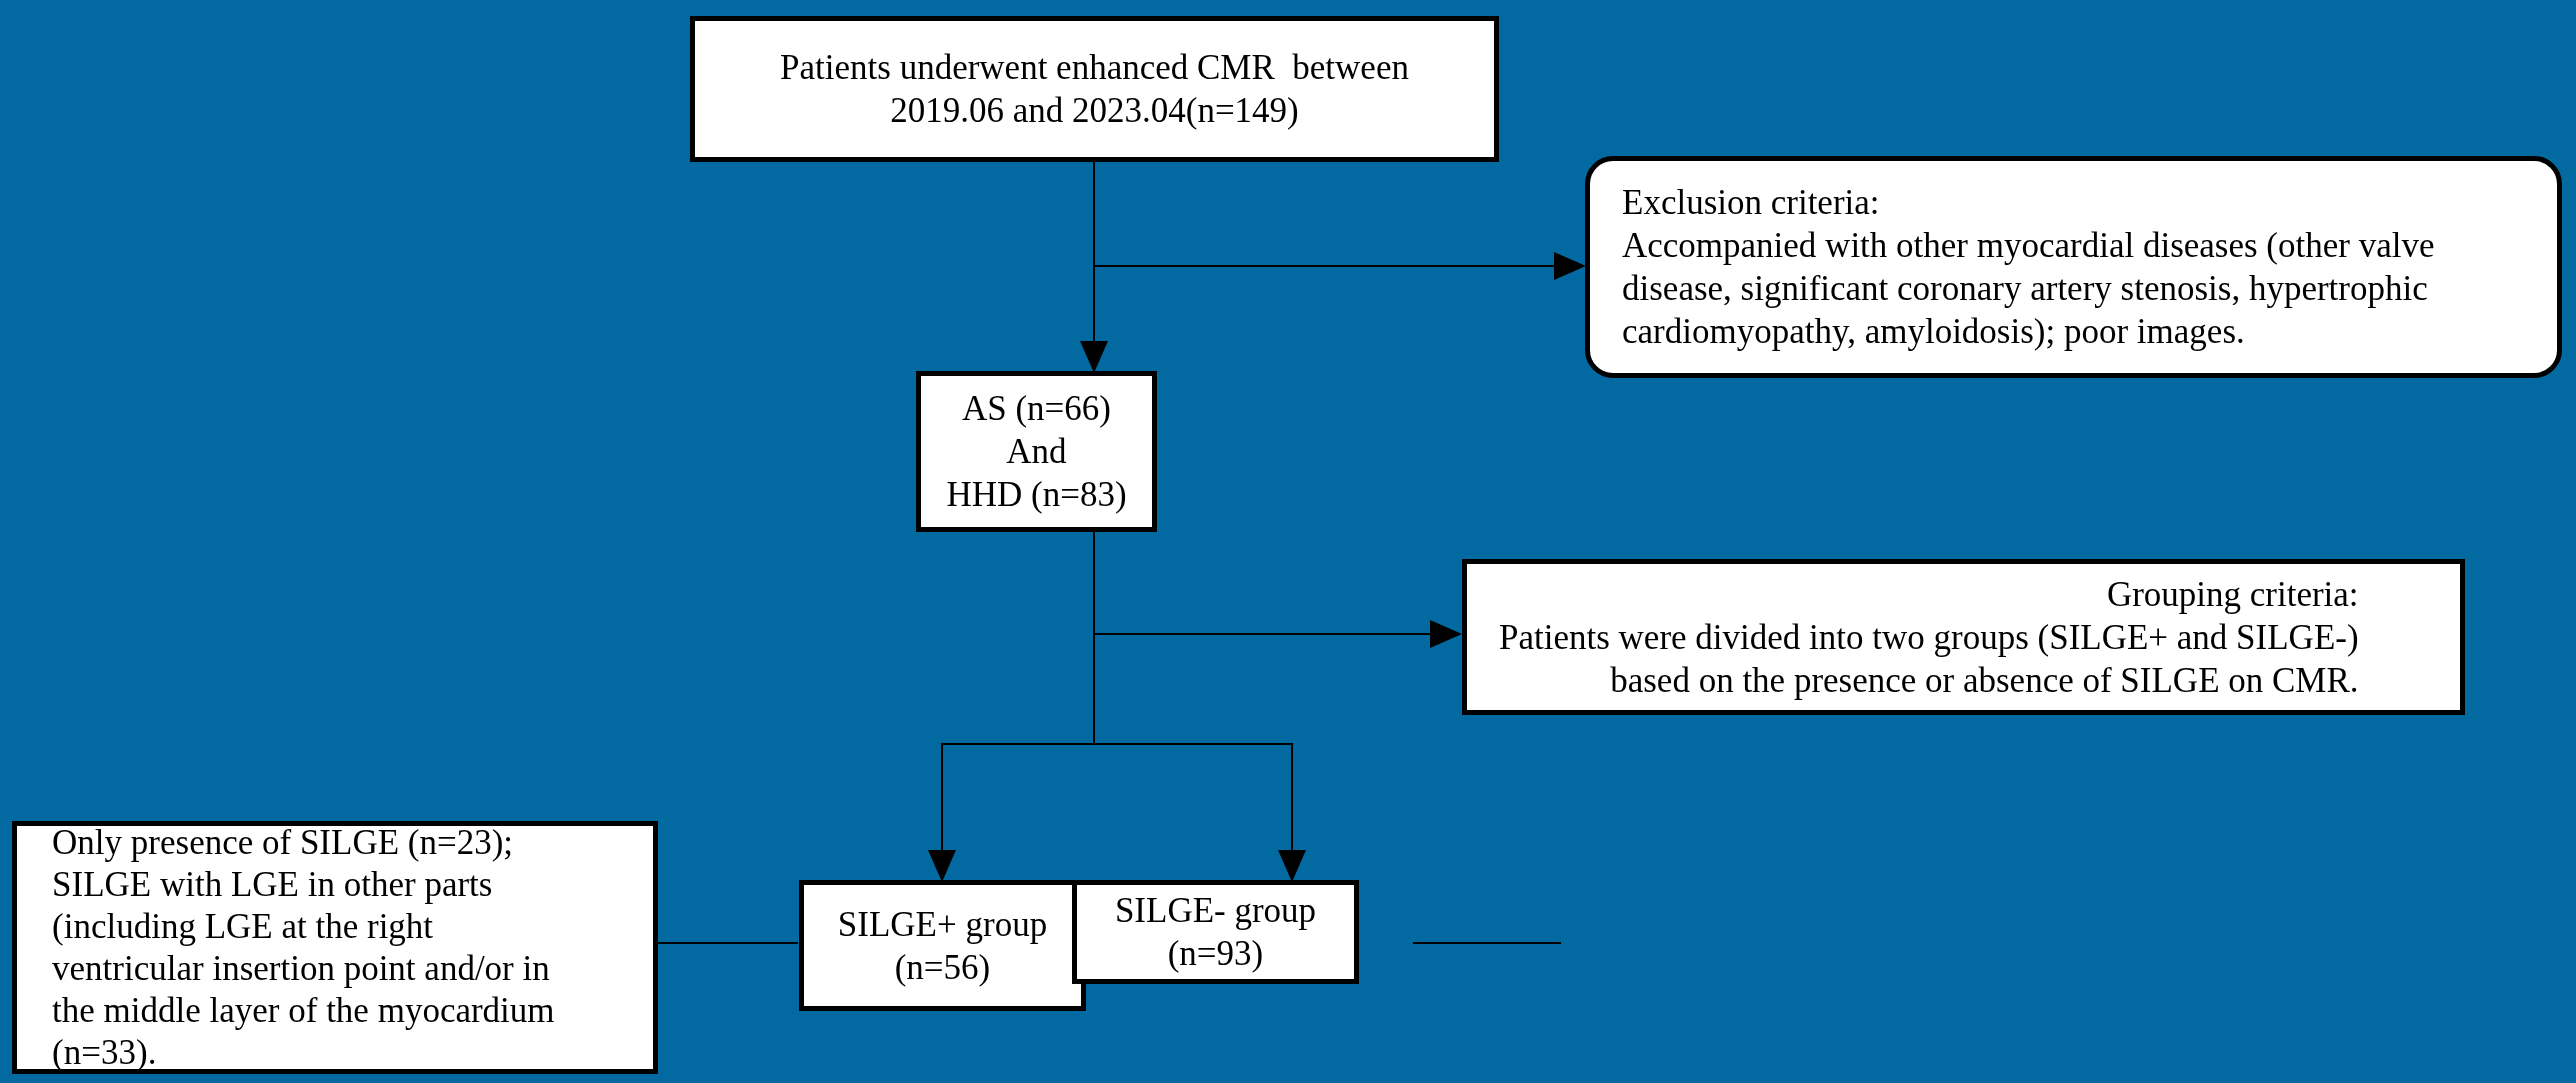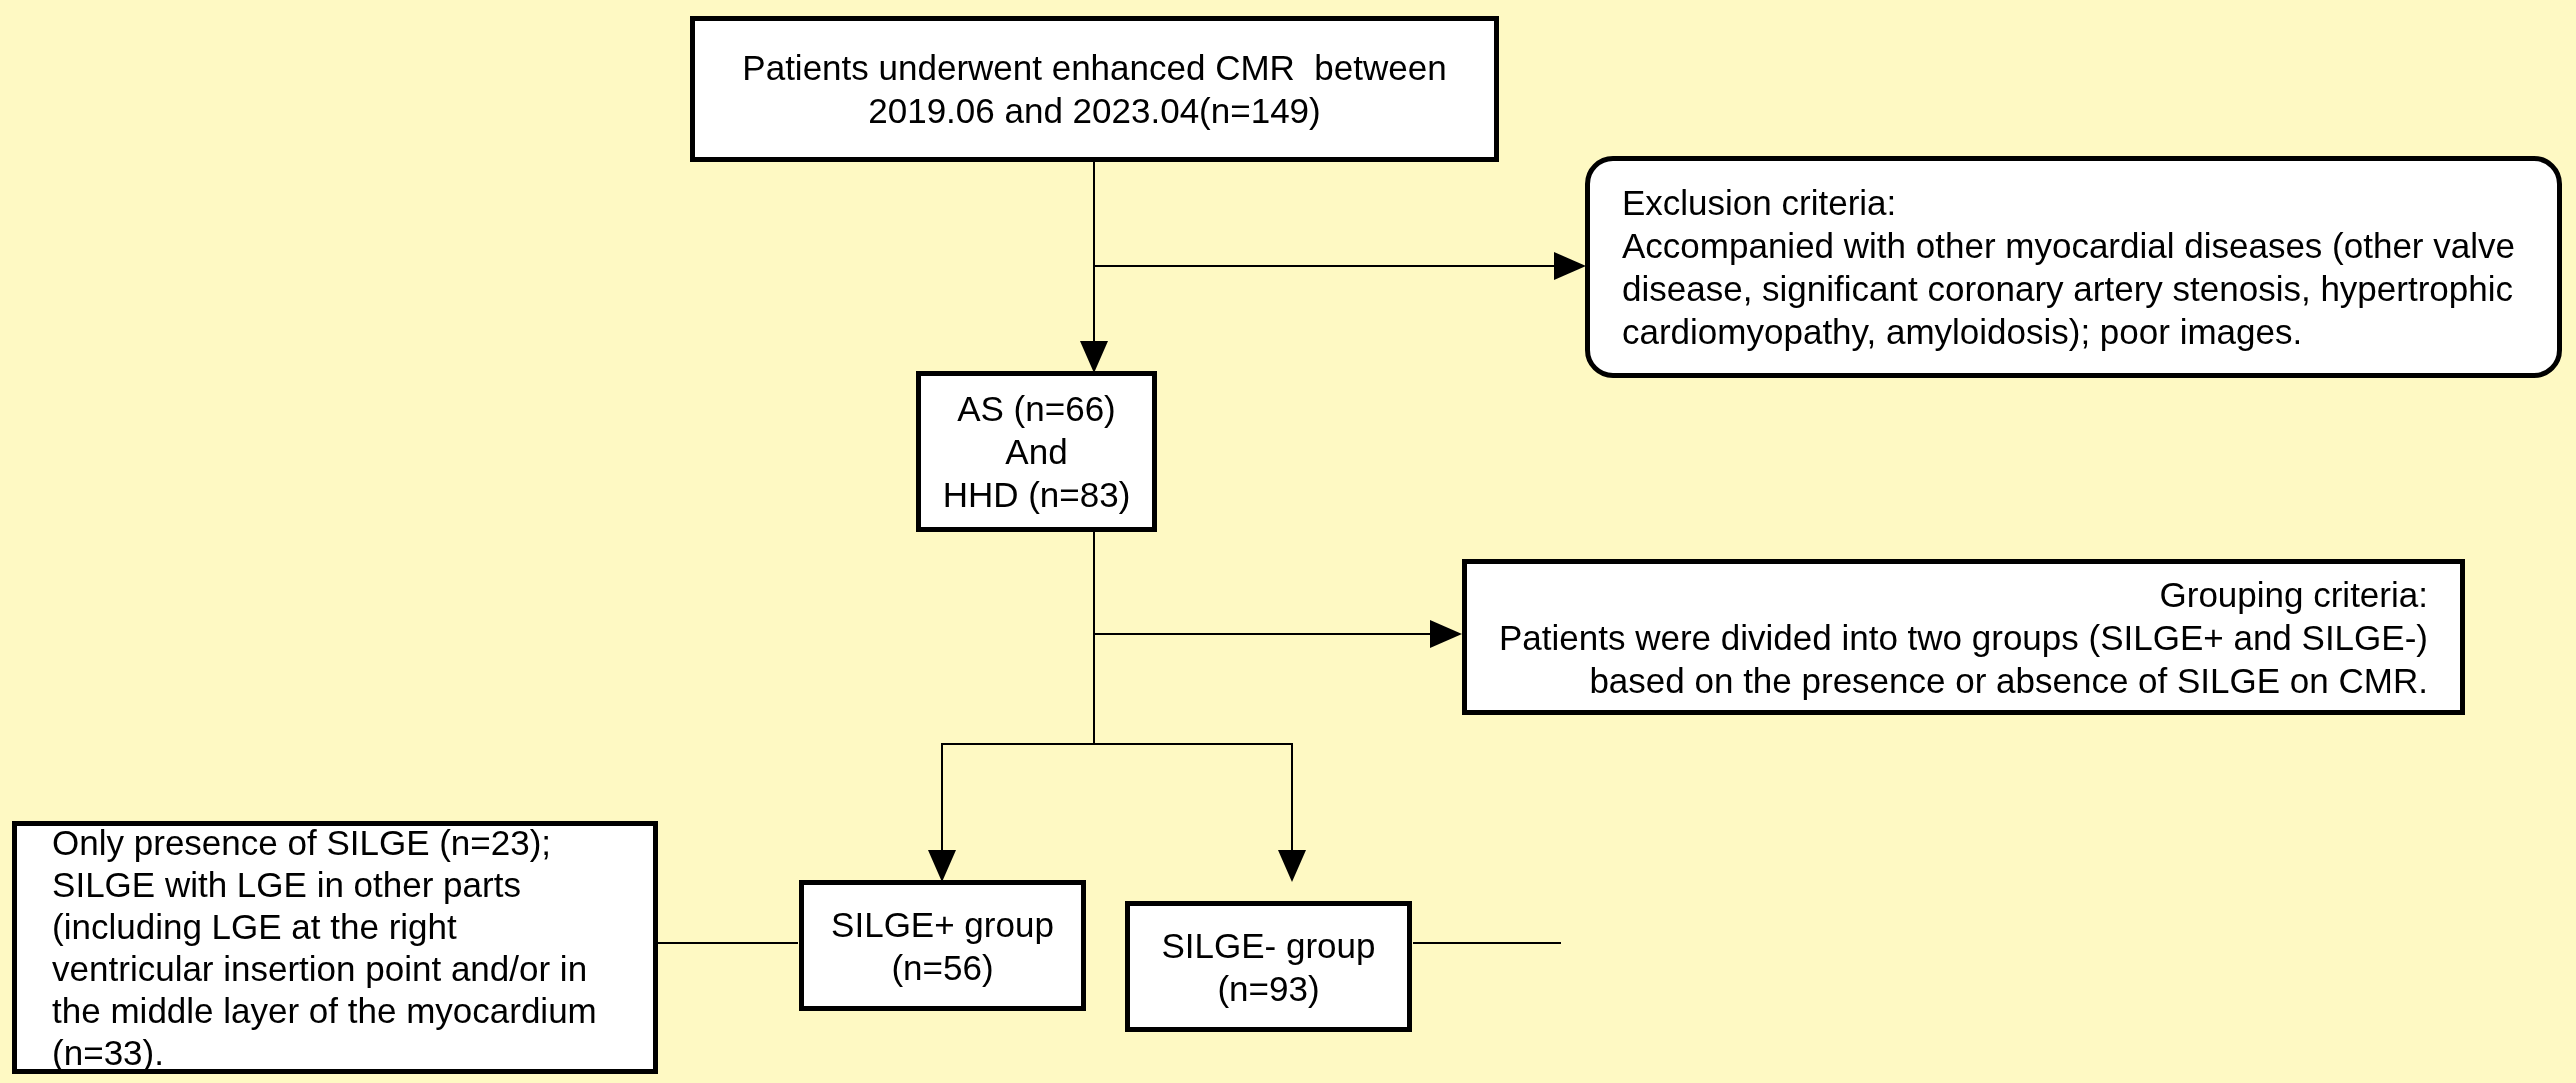--- a/index.html
+++ b/index.html
@@ -4,22 +4,22 @@
 <style>
   html, body {
     margin: 0;
     padding: 0;
     background: #ffffff;
   }
   .canvas {
     position: relative;
     width: 2576px;
     height: 1084px;
-    background: #fef9c3;
-    font-family: Liberation Sans, sans-serif;
+    background: #0369a1;
+    font-family: Liberation Serif, serif;
     color: #000000;
     overflow: hidden;
   }
   .box {
     position: absolute;
     box-sizing: border-box;
     border: 5.3px solid #000000;
     background: #ffffff;
     display: flex;
     align-items: center;
@@ -62,21 +62,21 @@
     border-left: 32px solid #000000;
   }
 
   
   #enrollment-box        { left: 690px; top: 16.4px;   width: 809px; height: 146px; }
   #exclusion-box         { left: 1585px; top: 156px;  width: 977px; height: 222px; padding: 0 23.4px 0 32px; border-radius: 28px; }
   #cohort-box            { left: 916px; top: 371px;  width: 241px;  height: 161px; }
   #grouping-box          { left: 1462px; top: 559px;  width: 1003px; height: 156px; padding: 0 23.4px 0 32px; text-align: right; }
   #silge-plus-detail-box { left: 11.7px;   top: 821px; width: 646px; height: 253px; padding: 0 11.7px 0 23.4px; }
   #silge-plus-box        { left: 799px; top: 880px; width: 287px;  height: 131px; }
-  #silge-minus-box       { left: 1125px; top: 880px; width: 287px;  height: 131px; margin-top: 21px; }
+  #silge-minus-box       { left: 1072px; top: 880px; width: 287px;  height: 104px; }
   #silge-minus-detail-box{ left: 1561px; top: 851px; width: 641px; height: 184px; padding: 0 11.7px 0 26px; }
 
   
   #line-top-to-cohort     { left: 1093px; top: 162px;  width: 2.3px;   height: 181px; }
   #line-branch-exclusion  { left: 1094px; top: 265px;  width: 462px; height: 2.3px; }
   #line-cohort-down       { left: 1093px; top: 532px;  width: 2.3px;   height: 213px; }
   #line-branch-grouping   { left: 1094px; top: 633px; width: 338px; height: 2.3px; }
   #line-splitter          { left: 941px; top: 743px; width: 352px; height: 2.3px; }
   #line-left-branch       { left: 941px; top: 744px; width: 2.3px;   height: 108px; }
   #line-right-branch      { left: 1291px; top: 744px; width: 2.3px;   height: 108px; }

